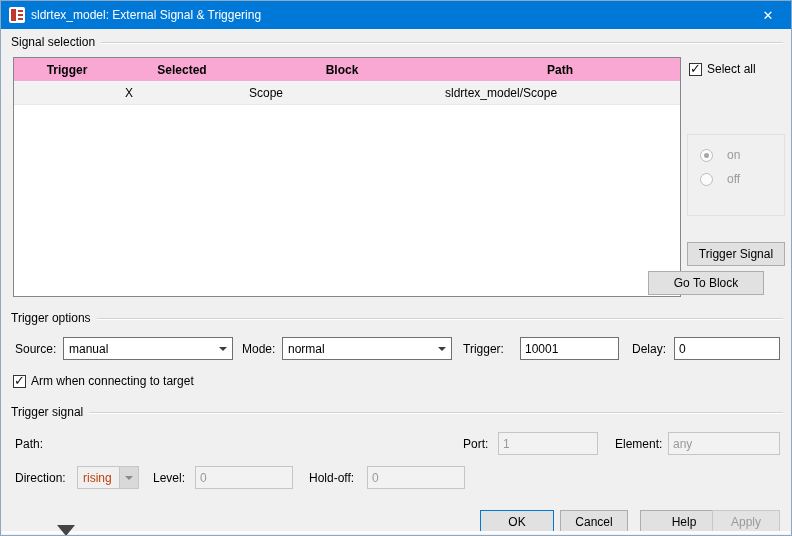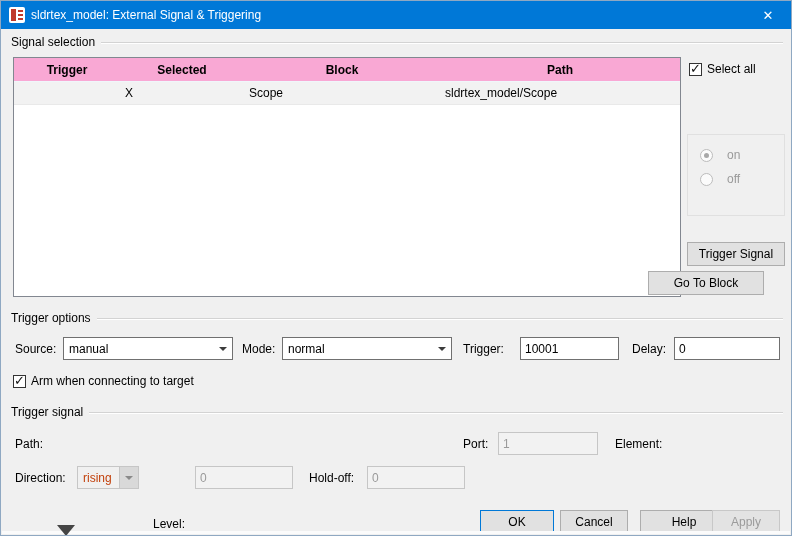--- a/index.html
+++ b/index.html
@@ -167,30 +167,31 @@
     <div class="secline"></div>
   </div>
 
   <span class="lbl" style="left:14px; top:436px;">Path:</span>
   <span class="lbl" style="left:120px; top:436px;"></span>
 
   <span class="lbl" style="left:462px; top:436px;">Port:</span>
   <input class="input" style="left: 497px; top: 431px; width: 100px;" disabled="" value="1">
 
   <span class="lbl" style="left:614px; top:436px;">Element:</span>
+  <input class="input" style="left: 667px; top: 431px; width: 112px;" disabled="" value="any">
 
   <span class="lbl" style="left:14px; top:470px;">Direction:</span>
   <div class="combo disabled" style="left:76px; top:465px; width:62px;">
     <span class="combo-txt">rising</span>
     <span class="combo-btn">
         <span class="tri"></span>
       </span>
   </div>
 
-  <span class="lbl" style="left:152px; top:470px;margin-top:46px;">Level:</span>
+  <span class="lbl" style="left:152px; top:470px;">Level:</span>
   <input class="input" style="left: 194px; top: 465px; width: 98px;" disabled="" value="0">
 
   <span class="lbl" style="left:308px; top:470px;">Hold-off:</span>
   <input class="input" style="left: 366px; top: 465px; width: 98px;" disabled="" value="0">
 
   <div class="btn default" style="left:479px; top:509px; width:74px; height:23px;">OK</div>
   <div class="btn" style="left:559px; top:509px; width:68px; height:23px;">Cancel</div>
   <div class="btn" style="left:639px; top:509px; width:88px; height:23px;">Help</div>
   <div class="btn disabled" style="left:711px; top:509px; width:68px; height:23px;">Apply</div>
 

